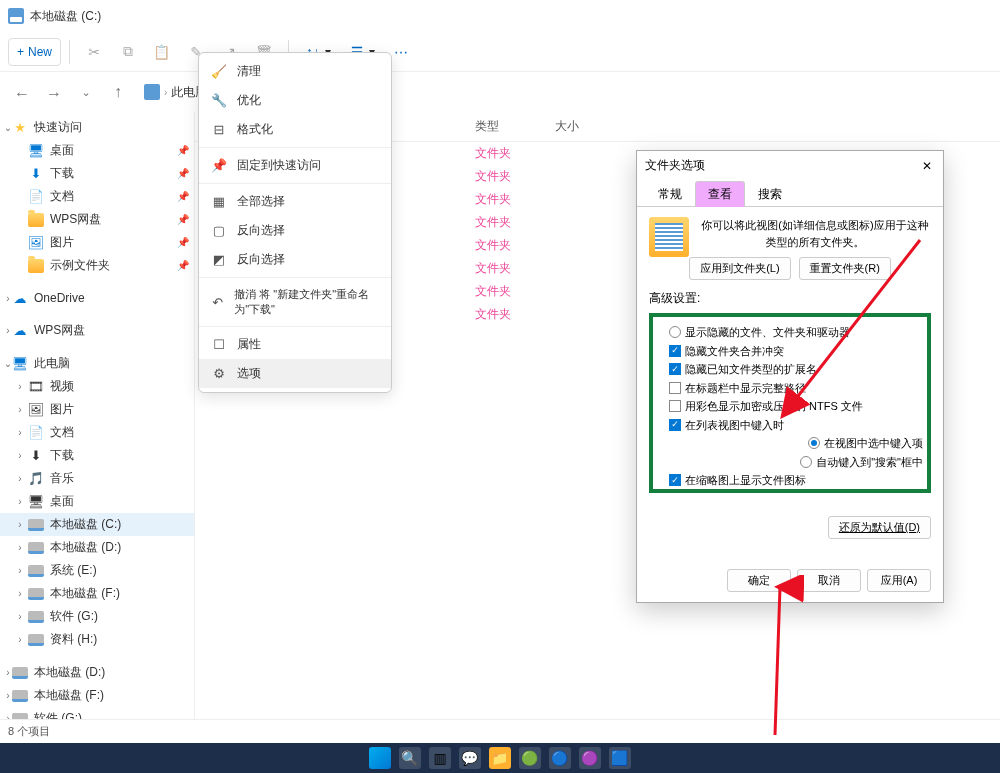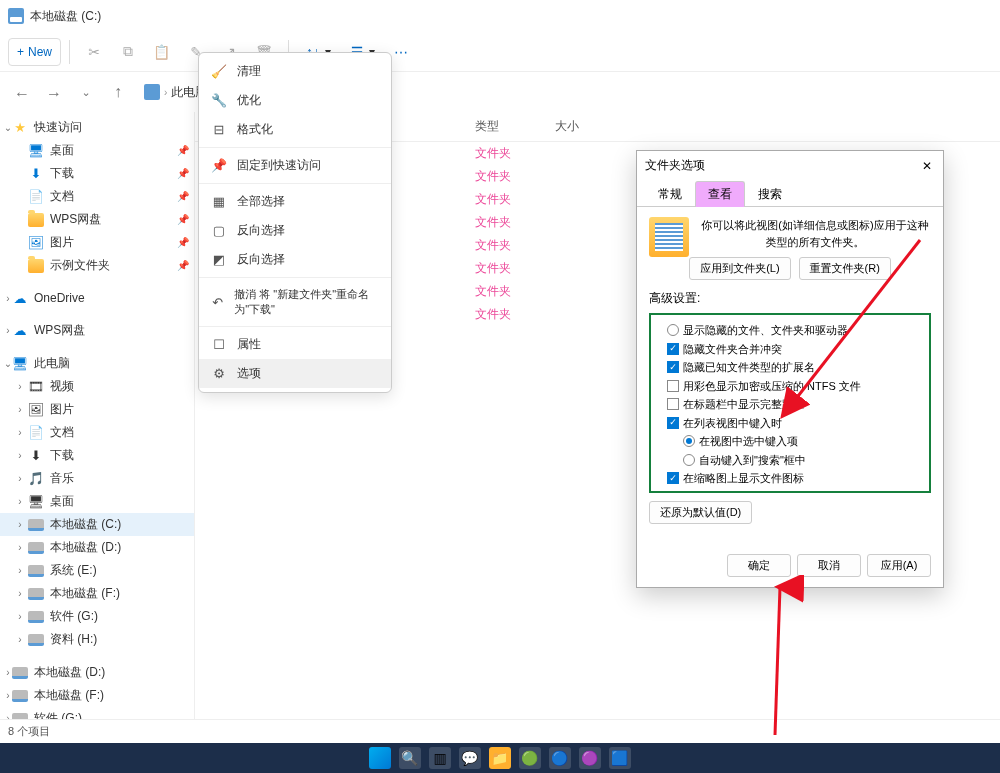--- a/index.html
+++ b/index.html
@@ -71,29 +71,29 @@
 .dlg-tab.active { border-color:#ccc; background:#f0abfc; border-radius:3px 3px 0 0;}
 .dlg-body { border-top:1px solid #ccc; padding:10px 12px;}
 .dlg-group { margin-bottom:10px;}
 .dlg-group-title { margin-bottom:6px;}
 .folder-preview { display:flex; gap:10px; align-items:flex-start;}
 .preview-ico { width:40px; height:40px; background:linear-gradient(#ffd66e,#ffb02e); border-radius:3px; position:relative;}
 .preview-ico::after { content:""; position:absolute; top:6px; left:6px; right:6px; bottom:6px; background:repeating-linear-gradient(#5b9bd5,#5b9bd5 2px,#fff 2px,#fff 4px);}
 .preview-text { flex:1; font-size:11px; line-height:1.5;text-align:center;}
 .dlg-btns { display:flex; gap:8px; justify-content:center; margin-top:0;}
 .dlg-btn { padding:3px 10px; border:1px solid #ccc; border-radius:3px; background:#fdfdfd; font-size:11px; min-width:88px; text-align:center;}
-.adv-list { border:2px solid #15803d; height:180px; padding:6px 4px; overflow:hidden; font-size:11px;}
+.adv-list { border:4px solid #15803d; height:180px; padding:6px 4px; overflow:hidden; font-size:11px;}
 .adv-item { display:flex; align-items:center; gap:4px; padding:1px 0 1px 12px; line-height:1.5;}
-.adv-item.i2 { padding-left:28px;}
+.adv-item.i2 { padding-left:28px;justify-content:flex-end;}
 .adv-item.sel { background:#0078d4; color:#fff; display:inline-flex; margin-left:12px; padding:0 2px;}
 .chk { width:12px; height:12px; border:1px solid #888; display:flex; align-items:center; justify-content:center; font-size:9px; flex-shrink:0;}
 .chk.on { background:#0078d4; border-color:#0078d4; color:#fff;}
 .rad { width:12px; height:12px; border:1px solid #888; border-radius:50%; display:flex; align-items:center; justify-content:center; flex-shrink:0;}
 .rad.on::after { content:""; width:6px; height:6px; background:#0078d4; border-radius:50%;}
-.reset-row { display:flex; margin-top:8px;}
+.reset-row { display:flex; justify-content:flex-end; margin-top:23px;text-decoration:underline;}
 .footer-btns { display:flex; gap:6px; justify-content:flex-end; padding:10px 12px;}
 .footer-btns .dlg-btn { min-width:64px;}
 
 
 .arrow { position:absolute; z-index:30; pointer-events:none;}
 
 
 .status { position:absolute; bottom:30px; left:0; right:0; height:24px; padding:4px 8px; font-size:11px; color:#555; border-top:1px solid #eee;}
 
 
@@ -457,25 +457,25 @@
           <div class="adv-item">
             <span class="chk on">✓</span>
             <span>隐藏文件夹合并冲突</span>
           </div>
           <div class="adv-item">
             <span class="chk on">✓</span>
             <span>隐藏已知文件类型的扩展名</span>
           </div>
           <div class="adv-item">
             <span class="chk"></span>
+            <span>在标题栏中显示完整路径</span>
+          </div>
+          <div class="adv-item">
+            <span class="chk"></span>
             <span>用彩色显示加密或压缩的 NTFS 文件</span>
-          </div>
-          <div class="adv-item">
-            <span class="chk"></span>
-            <span>在标题栏中显示完整路径</span>
           </div>
           <div class="adv-item">
             <span class="chk on">✓</span>
             <span>在列表视图中键入时</span>
           </div>
           <div class="adv-item i2">
             <span class="rad on"></span>
             <span>在视图中选中键入项</span>
           </div>
           <div class="adv-item i2">

